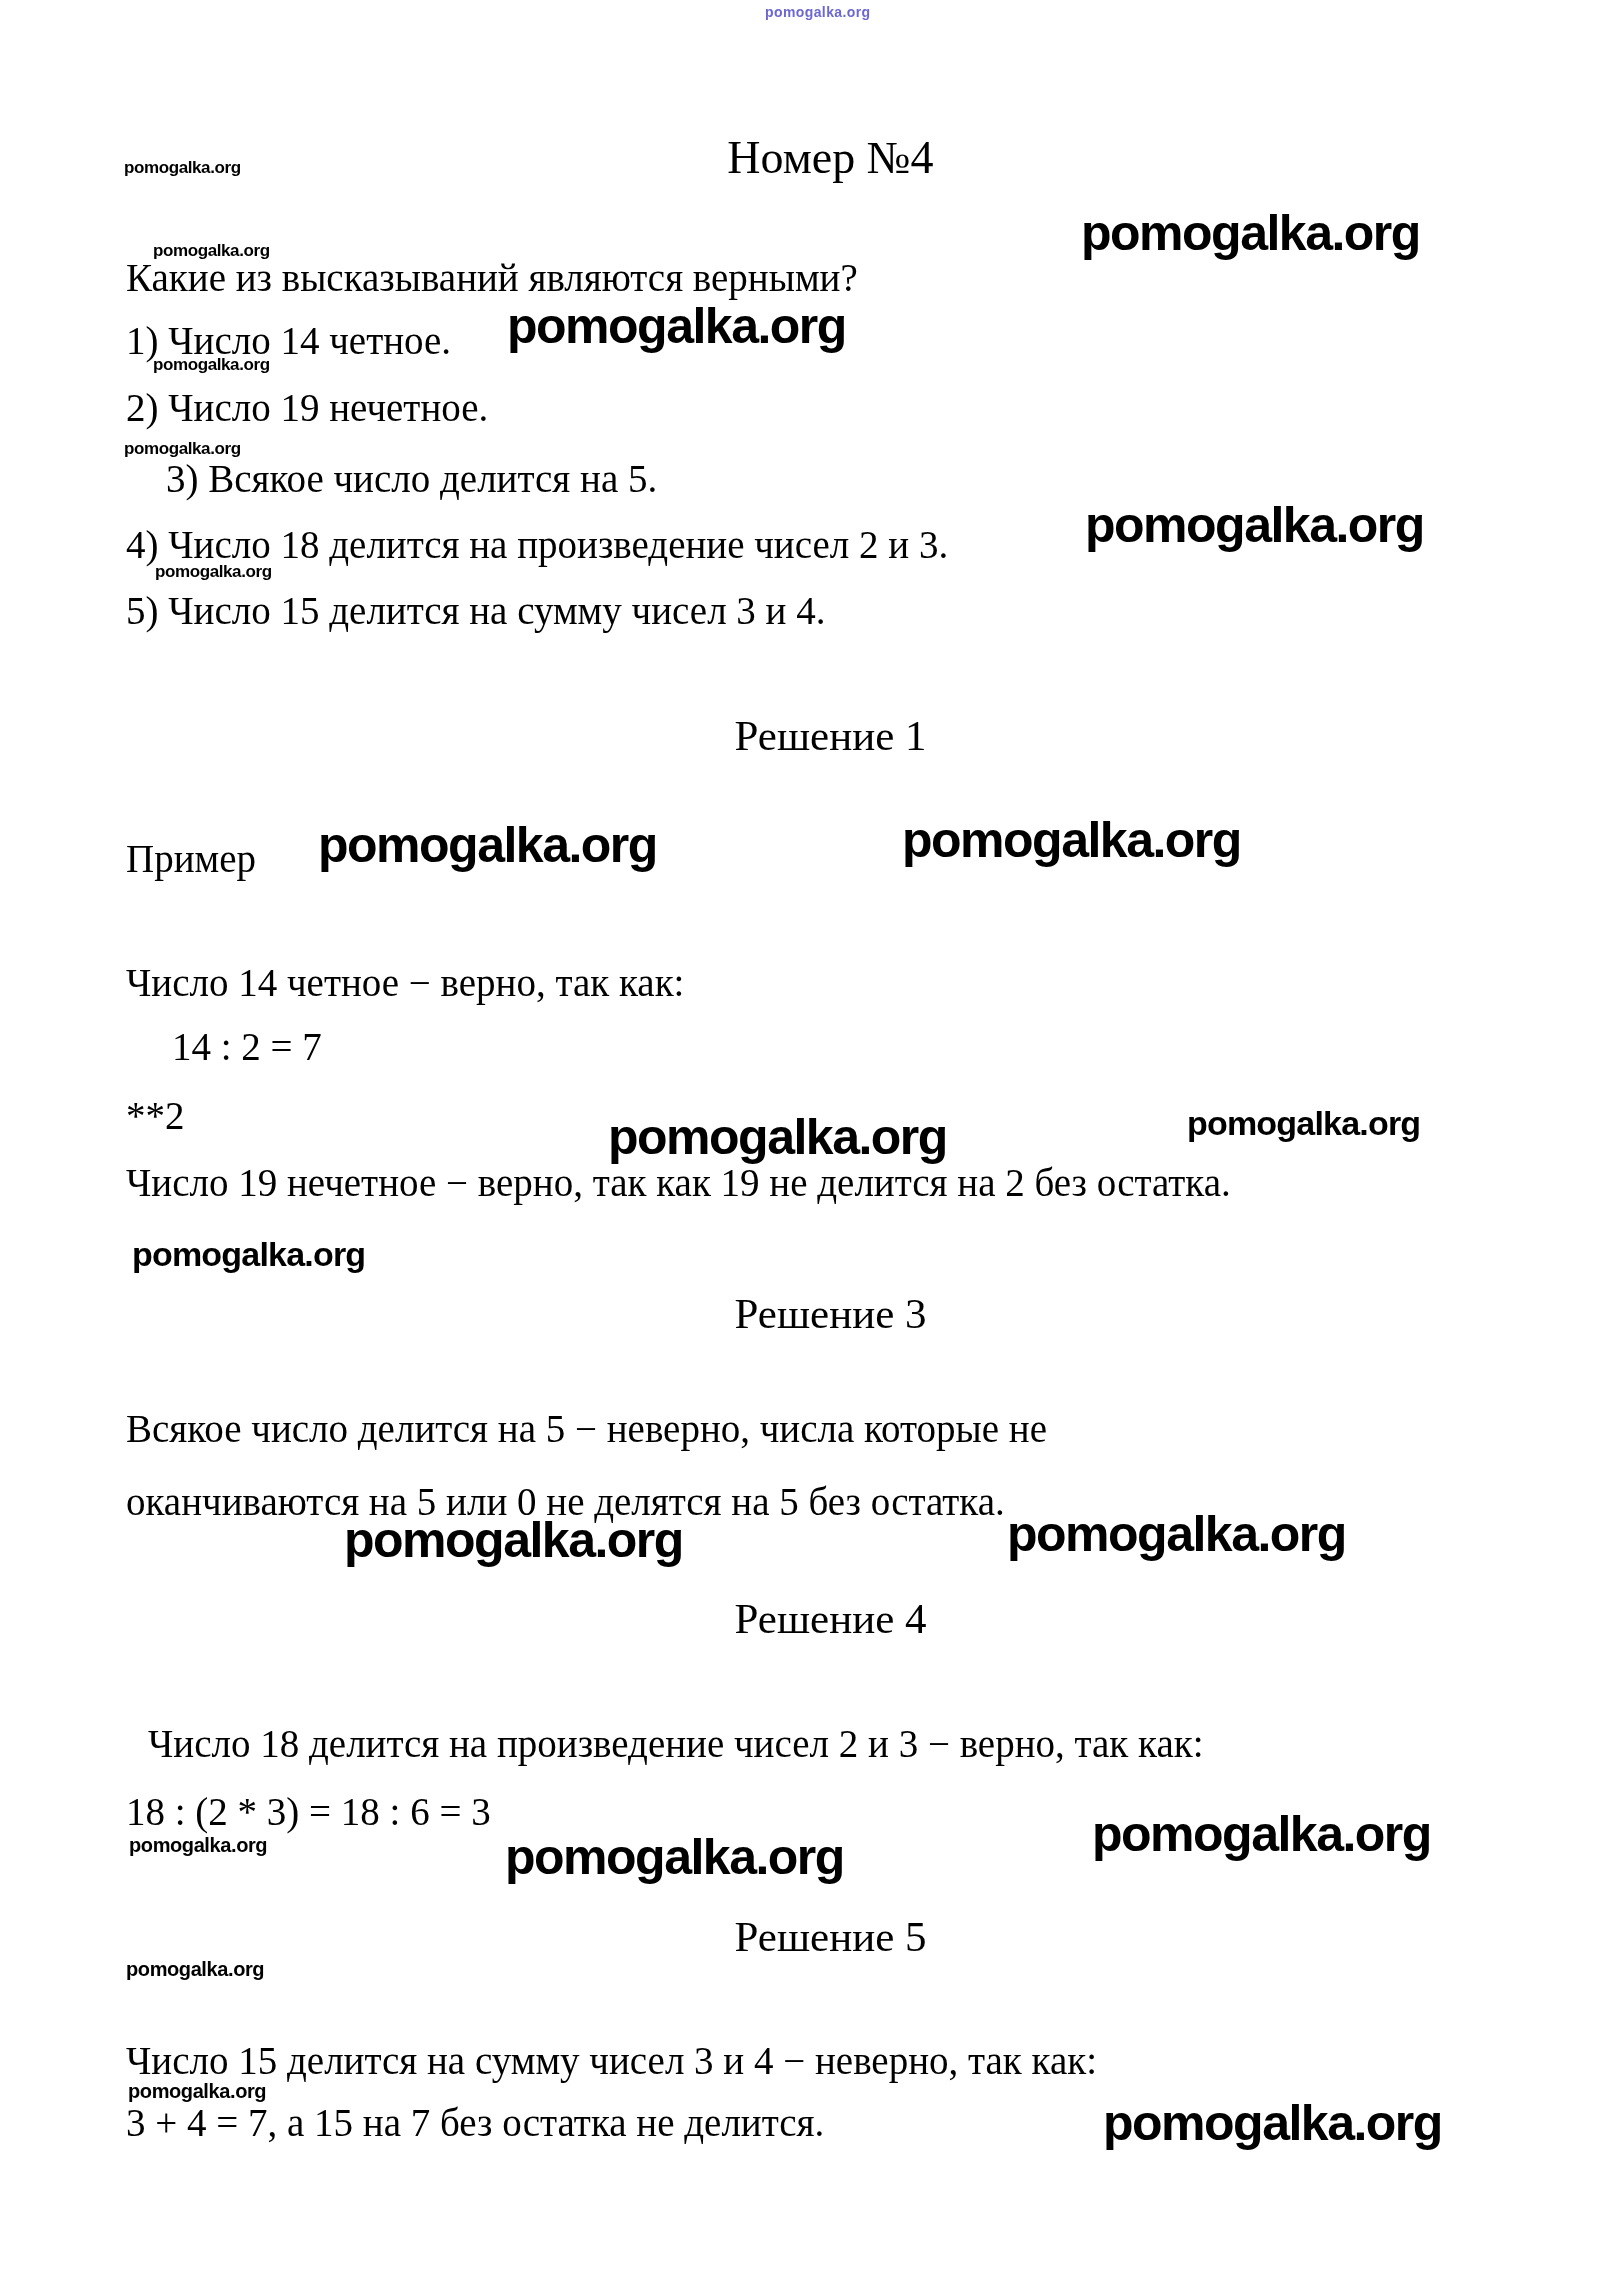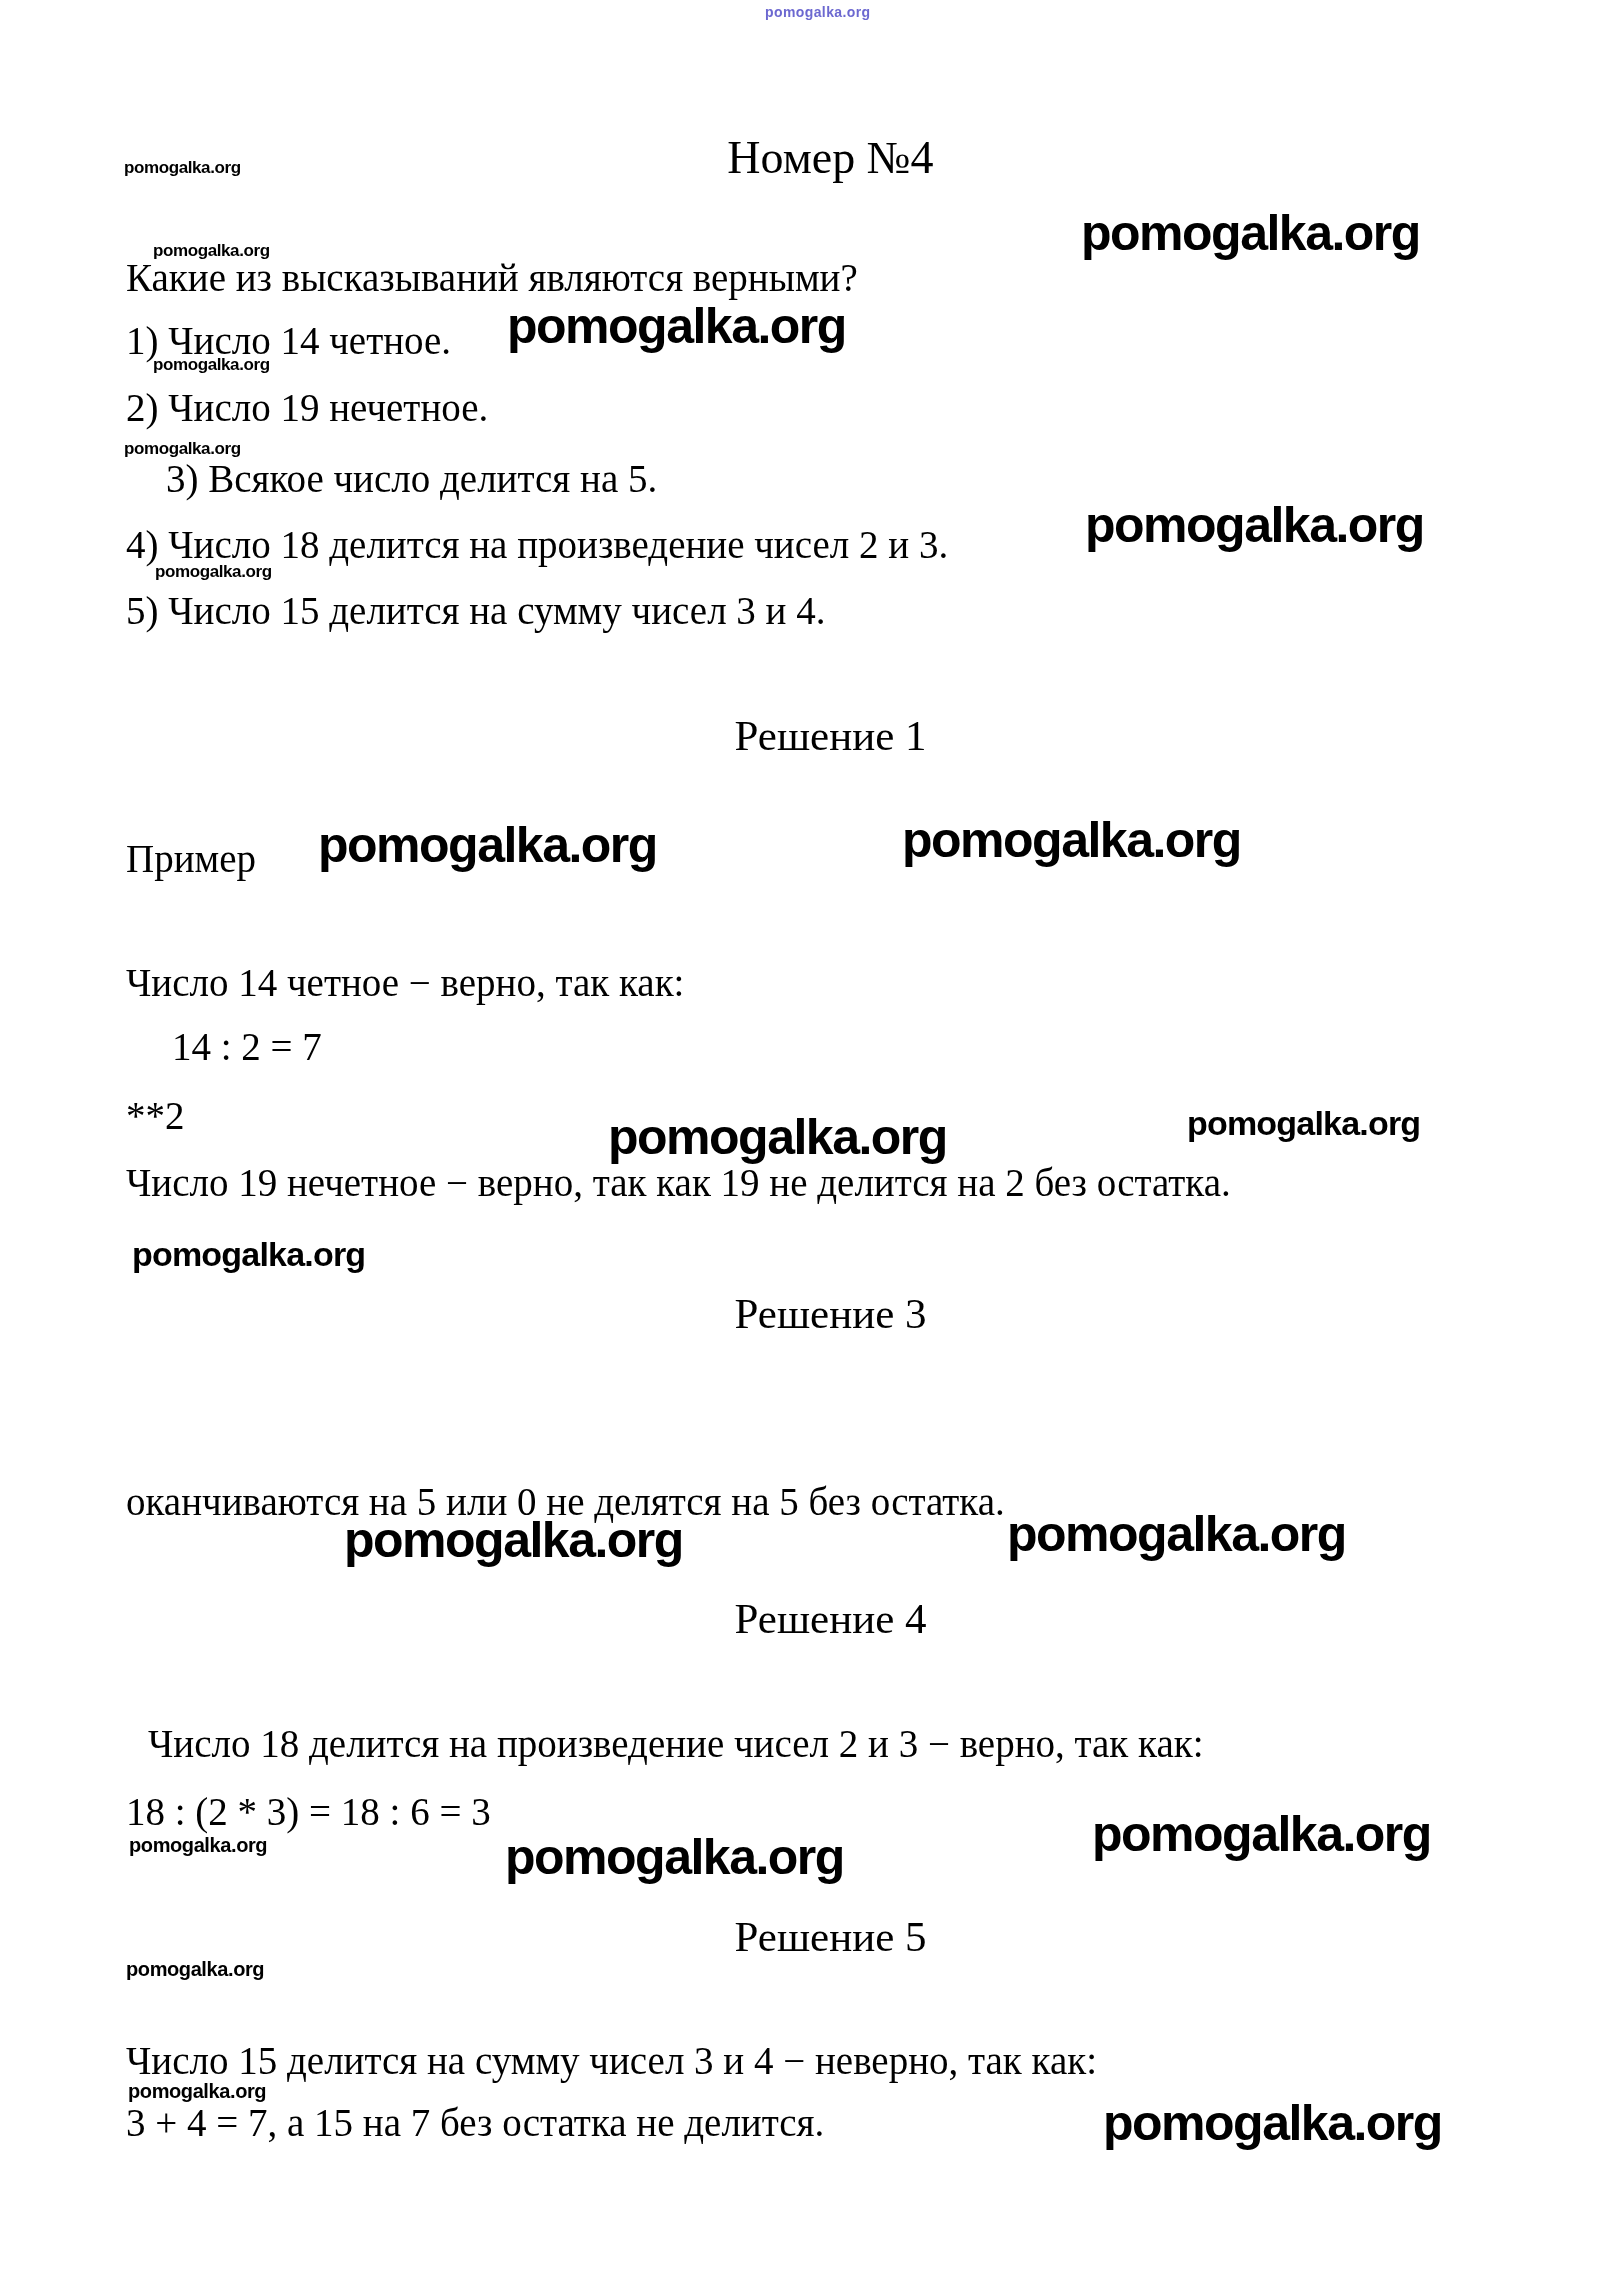--- a/index.html
+++ b/index.html
@@ -60,20 +60,21 @@
 
   <div class="t body-text" style="left:126px; top:837px;">Пример</div>
 
   <div class="t body-text" style="left:126px; top:961px;">Число 14 четное − верно, так как:</div>
   <div class="t body-text" style="left:126px; top:1025px;margin-left:46px;">14 : 2 = 7</div>
   <div class="t body-text" style="left:126px; top:1094px;">**2</div>
   <div class="t body-text" style="left:126px; top:1161px;">Число 19 нечетное − верно, так как 19 не делится на 2 без остатка.</div>
 
   <div class="t heading-text center" style="top:1289px;">Решение 3</div>
 
+  <div class="t body-text" style="left:126px; top:1407px;">Всякое число делится на 5 − неверно, числа которые не</div>
   <div class="t body-text" style="left:126px; top:1480px;">оканчиваются на 5 или 0 не делятся на 5 без остатка.</div>
 
   <div class="t heading-text center" style="top:1594px;">Решение 4</div>
 
   <div class="t body-text" style="left:116px; top:1722px;margin-left:32px;">Число 18 делится на произведение чисел 2 и 3 − верно, так как:</div>
   <div class="t body-text" style="left:126px; top:1790px;">18 : (2 * 3) = 18 : 6 = 3</div>
 
   <div class="t heading-text center" style="top:1912px;">Решение 5</div>
 
   <div class="t body-text" style="left:126px; top:2039px;">Число 15 делится на сумму чисел 3 и 4 − неверно, так как:</div>

